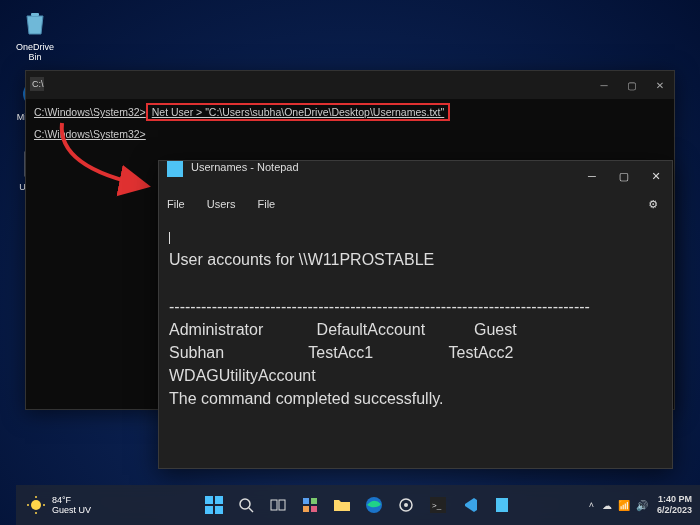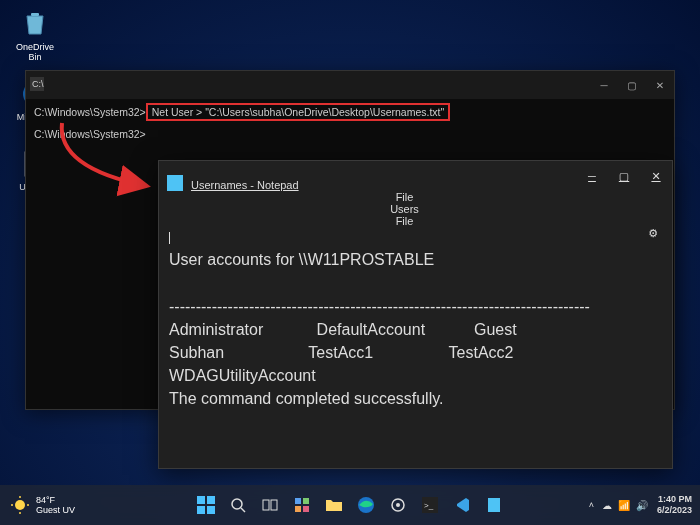--- a/index.html
+++ b/index.html
@@ -12,40 +12,40 @@
 #edge { top: 78px; left: 10px; }
 #usertxt { top: 148px; left: 10px; }
 
 
 .cmd-window { position: absolute; top: 70px; left: 25px; width: 650px; height: 340px; background: #0c0c0c; border: 1px solid #333; box-shadow: 0 4px 20px rgba(0,0,0,.5); }
 .cmd-title { height: 28px; background: #1a1a1a; display: flex; align-items: center; color: #ccc; font-size: 10px; }
 .cmd-title .icon { width: 18px; margin: 0 4px; font-size: 11px; }
 .cmd-ctrls { margin-left: auto; display: flex; }
 .cmd-ctrls span { width: 28px; height: 28px; display: flex; align-items: center; justify-content: center; color: #aaa; font-size: 10px; }
 .cmd-body { padding: 6px 8px; font-family: Consolas, monospace; font-size: 10.5px; color: #ccc; line-height: 1.5; }
-.prompt-line { white-space: nowrap; }
+.prompt-line { white-space: nowrap; text-decoration: underline; }
 .hl-box { border: 2px solid #e03131; padding: 1px 4px; display: inline; }
 
 
 .arrow { position: absolute; top: 118px; left: 52px; pointer-events: none; }
 
 
 .np-window { position: absolute; top: 160px; left: 158px; width: 515px; height: 309px; background: #202020; border: 1px solid #3a3a3a; box-shadow: 0 6px 24px rgba(0,0,0,.6); }
-.np-title { height: 30px; display: flex; align-items: flex-end; color: #ddd; font-size: 11px; padding-left: 8px; text-decoration: underline; }
+.np-title { height: 30px; display: flex; align-items: flex-start; color: #ddd; font-size: 11px; padding-left: 8px; }
 .np-title .icon { width: 16px; height: 16px; background: #4ec3f5; margin-right: 8px; }
 .np-ctrls { margin-left: auto; display: flex; height: 100%; }
 .np-ctrls span { width: 32px; display: flex; align-items: center; justify-content: center; color: #ddd; font-size: 11px; }
-.np-menu { height: 26px; display: flex; align-items: center; padding: 0 8px; color: #ddd; font-size: 11px; flex-direction: column; }
+.np-menu { height: 26px; display: flex; align-items: center; padding: 0 8px; color: #ddd; font-size: 11px; }
 .np-menu span { margin-right: 22px; }
 .np-menu .gear { margin-left: auto; margin-right: 6px; }
 .np-body { padding: 8px 10px; font-family: Consolas, monospace; font-size: 16px; color: #ddd; white-space: pre; line-height: 1.45; }
 .cursor { display: inline-block; width: 1px; height: 12px; background: #ddd; vertical-align: middle; }
 
 
-.taskbar { position: absolute; bottom: 0; left: 0; right: 0; height: 40px; background: rgba(28, 36, 54, 0.88); backdrop-filter: blur(8px); display: flex; align-items: center; }
+.taskbar { position: absolute; bottom: 0; left: 16px; right: 0; height: 40px; background: rgba(28, 36, 54, 0.88); backdrop-filter: blur(8px); display: flex; align-items: center; }
 .tb-left { display: flex; align-items: center; margin-left: 10px; color: #fff; font-size: 9px; }
 .tb-left .wicon { width: 20px; height: 20px; margin-right: 6px; }
 .tb-center { position: absolute; left: 50%; transform: translateX(-50%); display: flex; gap: 4px; }
 .tb-center .ti { width: 28px; height: 28px; border-radius: 4px; display: flex; align-items: center; justify-content: center; }
 .tb-right { margin-left: auto; display: flex; align-items: center; color: #ddd; font-size: 9px; margin-right: 8px; gap: 8px; }
 .tb-right .tray { display: flex; gap: 6px; font-size: 10px; }
 .tb-right .clock { text-align: right; line-height: 1.2; font-weight: bold; }
 </style>
 </head>
 <body>

